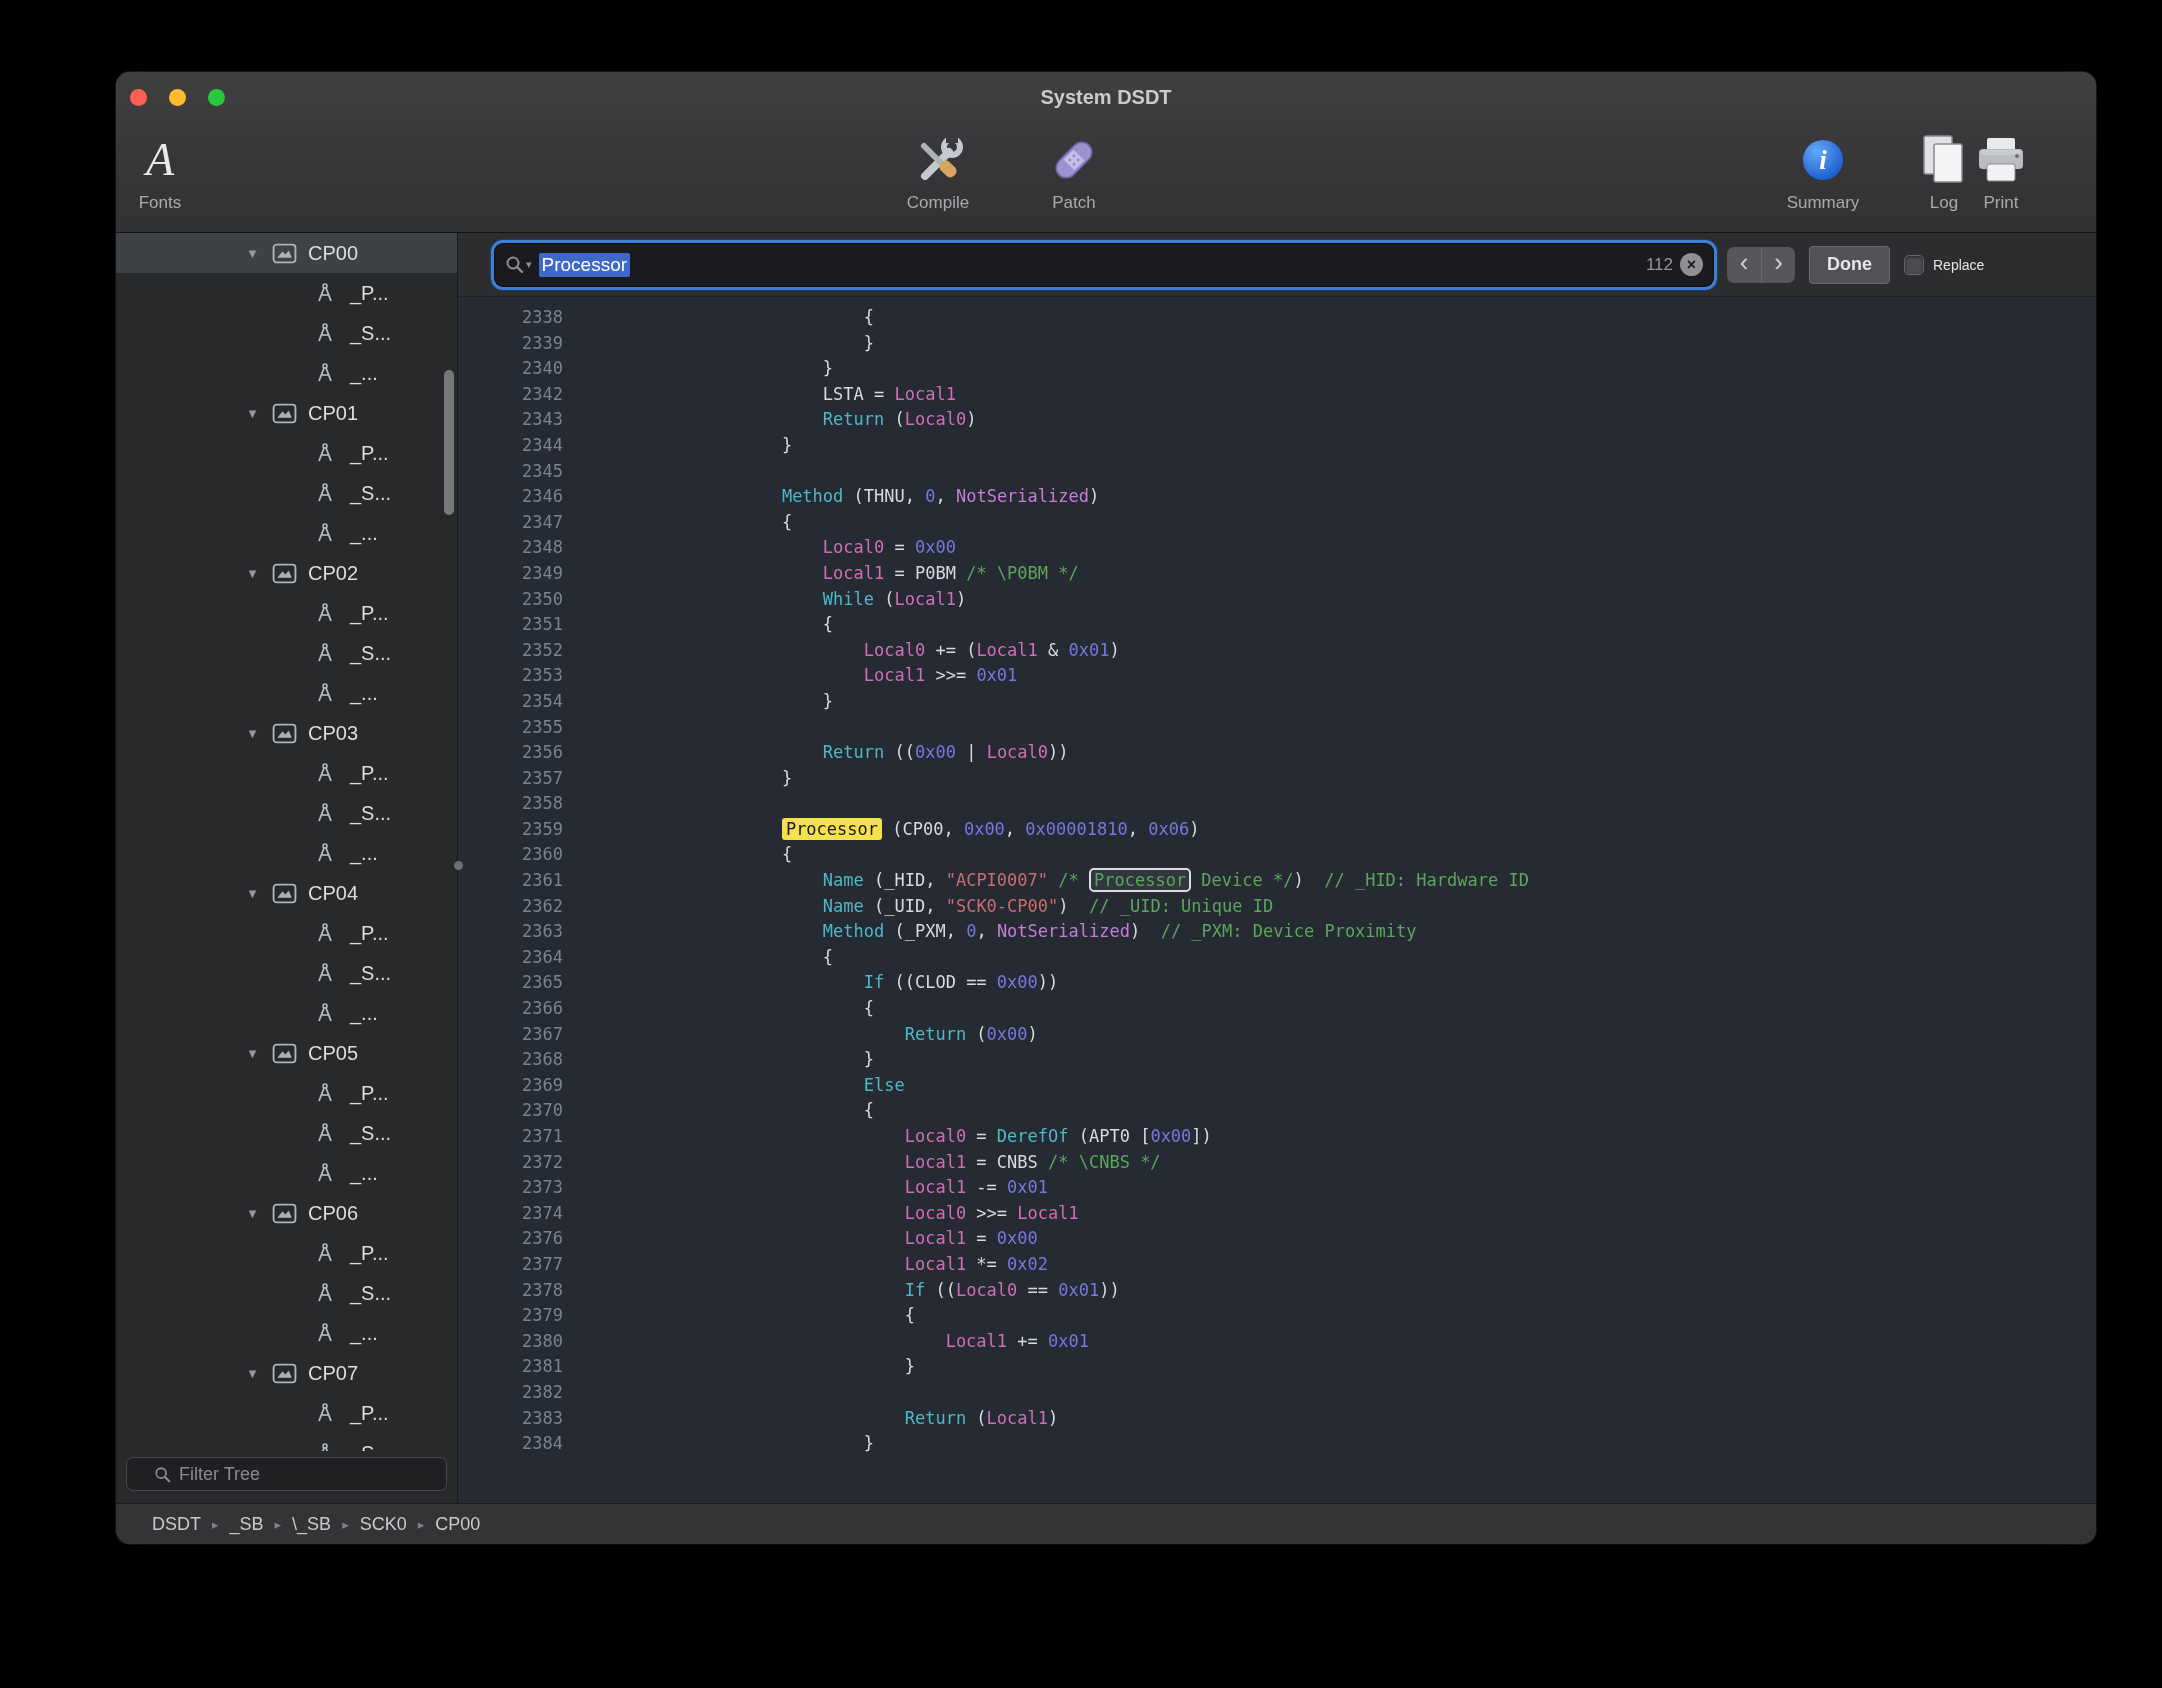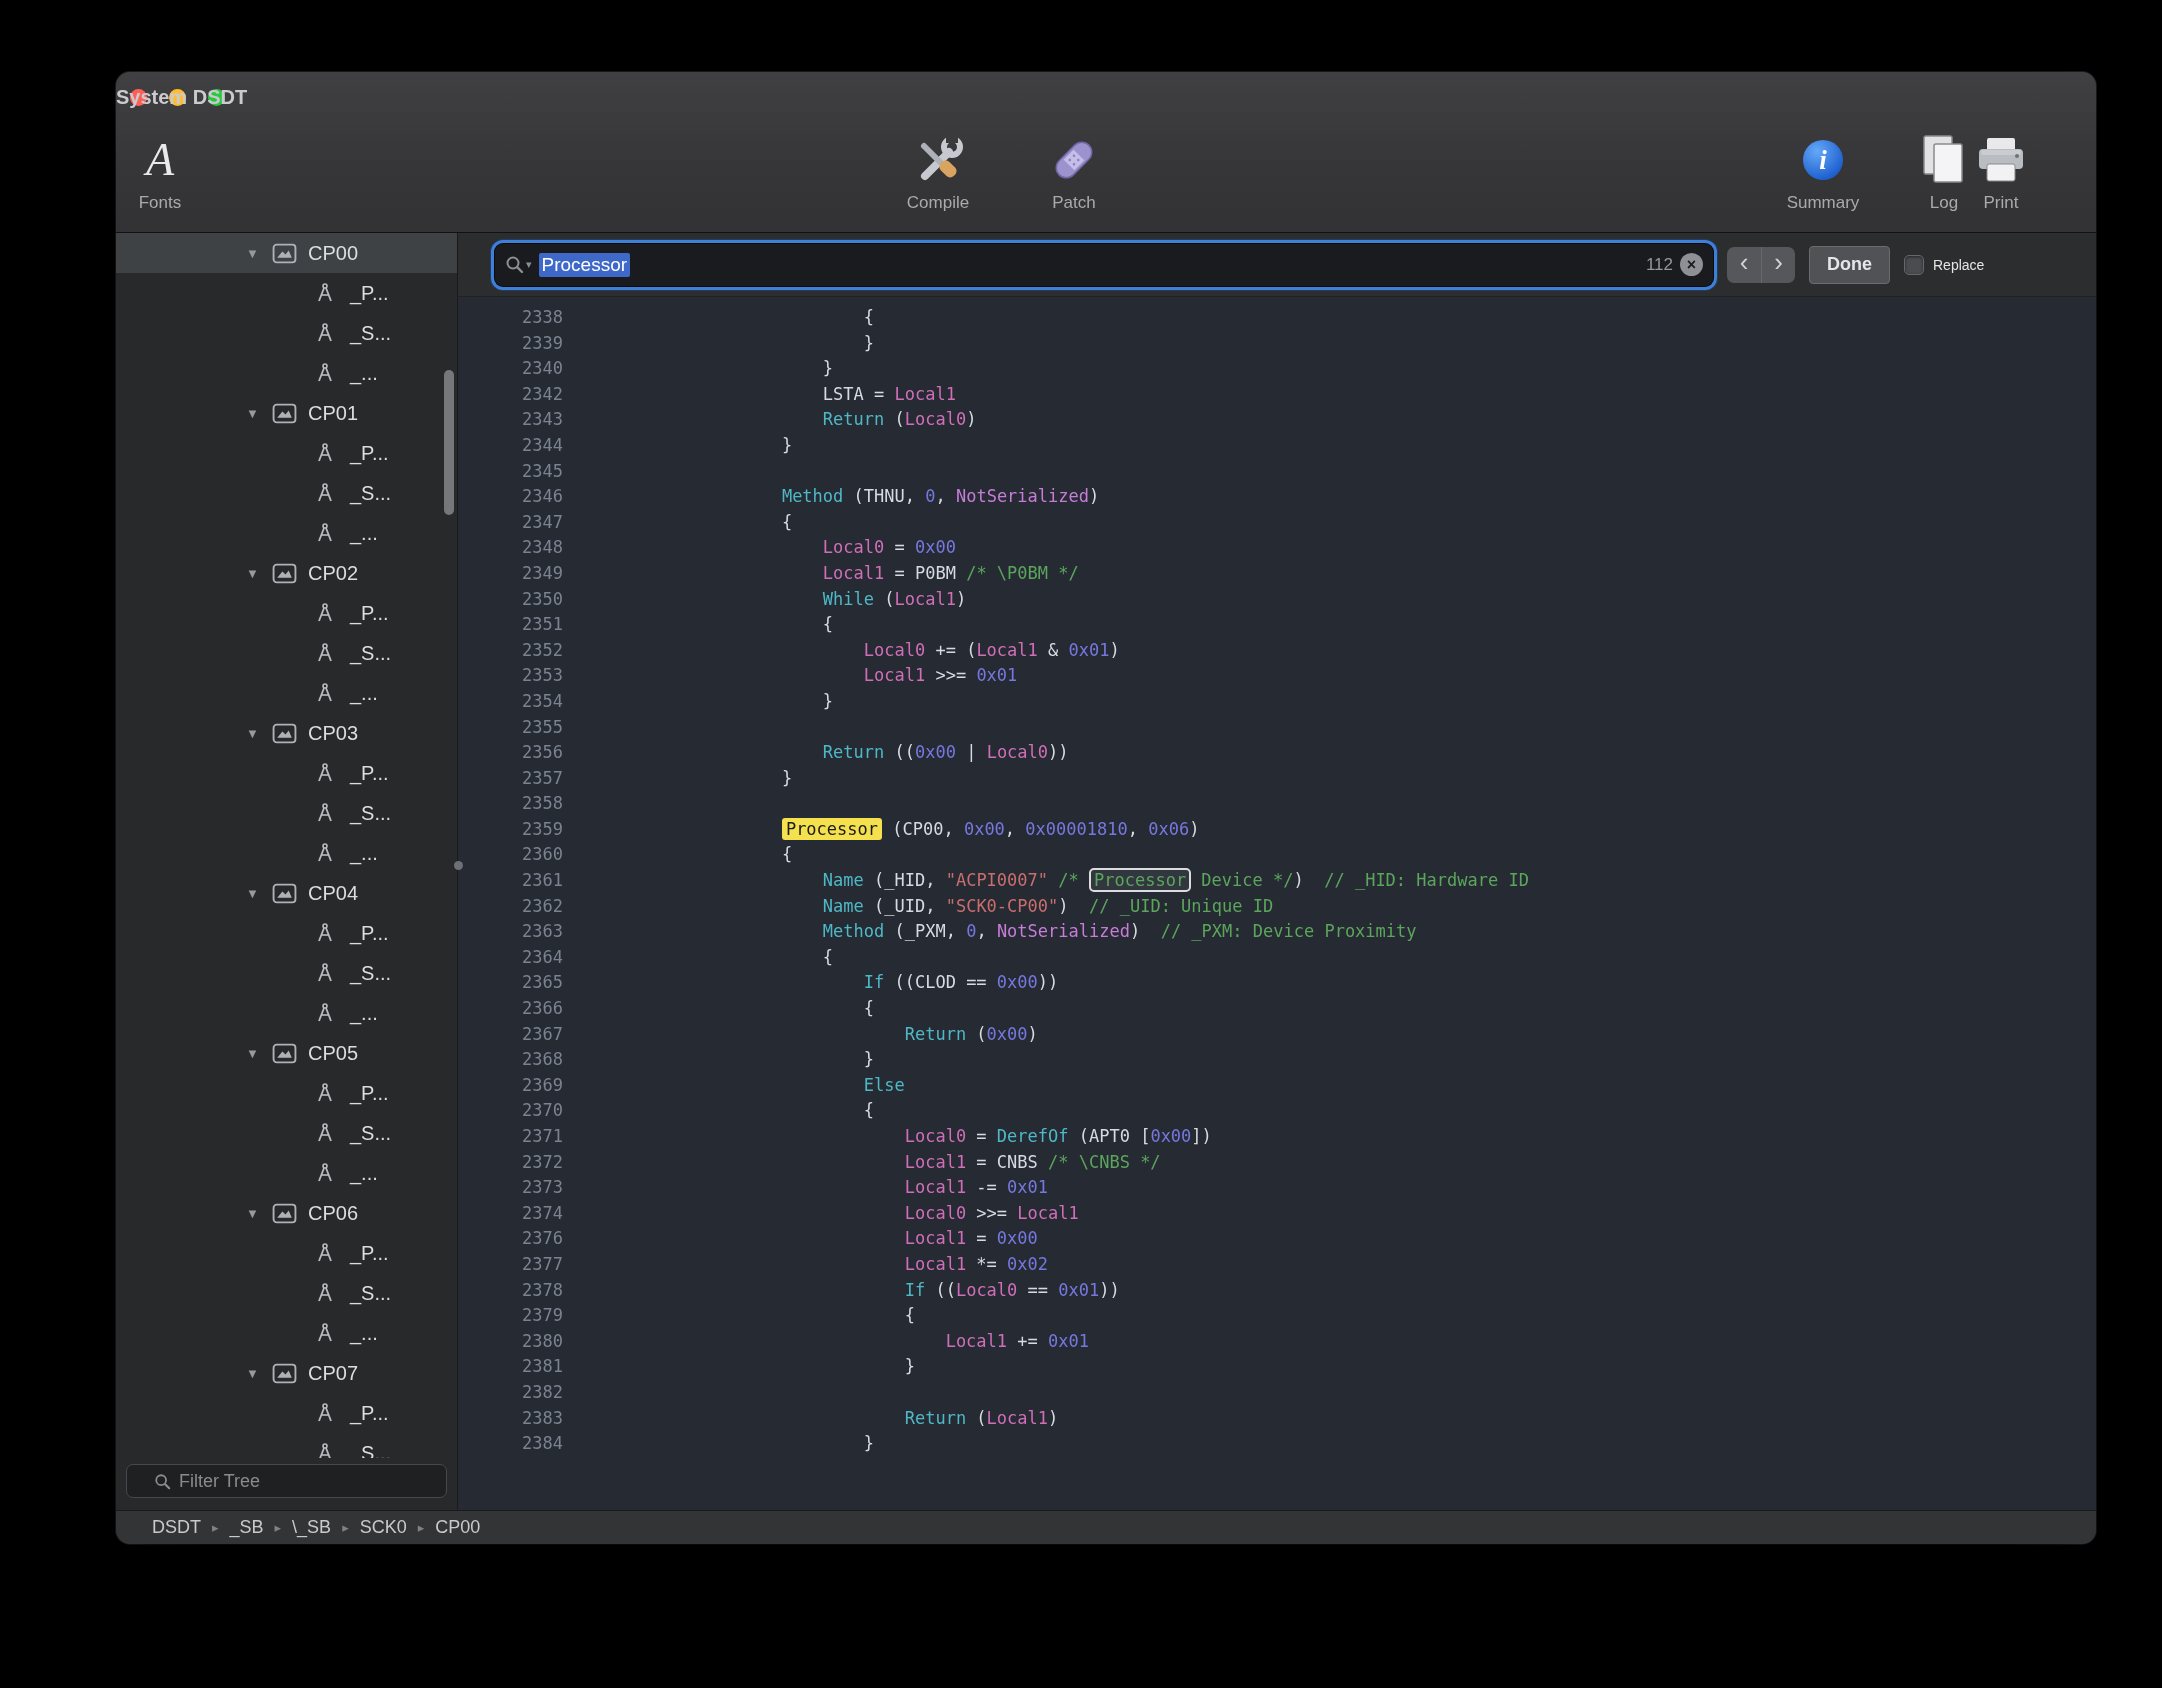--- a/index.html
+++ b/index.html
@@ -11,21 +11,21 @@
             background:#26282a;
             box-shadow:0 36px 90px rgba(0,0,0,.85), 0 0 0 1px rgba(255,255,255,.12); }
 
   
   .chrome { position:relative; height:161px; flex:none;
             background:linear-gradient(#404042,#363638 60%,#323234);
             border-bottom:1px solid #121214; }
   .traffic-lights { position:absolute; left:14px; top:17px; display:flex; gap:22px; }
   .tl { width:17px; height:17px; border-radius:50%; }
   .tl.red{background:#FF5F57;} .tl.yellow{background:#FEBC2E;} .tl.green{background:#28C840;}
-  .window-title { position:absolute; top:14px; left:0; right:0; 
+  .window-title { position:absolute; top:14px; left:0; right:0; text-align:center;
                   font-size:20px; font-weight:700; color:#CBCBCD; }
   .tb-item { position:absolute; top:56px; transform:translateX(-50%);
              display:flex; flex-direction:column; align-items:center; width:130px; cursor:default; }
   .tb-icon { height:64px; display:flex; align-items:center; justify-content:center; }
   .tb-label { margin-top:1px; font-size:17px; color:#A9AAAC; }
   .fonts-a { font-family:"Liberation Serif", serif; font-style:italic; font-size:46px;
              color:#E9E9EB; line-height:1; }
   .summary-circle { width:40px; height:40px; border-radius:50%;
                     background:radial-gradient(circle at 35% 28%, #63A9F8, #1E5FCE 75%);
                     display:flex; align-items:center; justify-content:center;
@@ -98,21 +98,21 @@
   .tk-l { color:var(--c-local-var,#CF6FB8); }
   .tk-m { color:var(--c-argtype,#C77DD8); }
   .tk-n { color:var(--c-number,#7678DE); }
   .tk-s { color:var(--c-string,#C96E6E); }
   .tk-c { color:var(--c-comment,#5CA55C); }
   .tk-hy { background:var(--c-find-highlight,#F5E04E); color:#1A1A1A; border-radius:3px; padding:1px 4px; }
   .tk-hc { color:var(--c-comment,#5CA55C); border:2px solid #DADCDE; border-radius:5px;
            padding:0 3px; background:rgba(255,255,255,.06); }
 
   
-  .statusbar { flex:none; height:34px; background:#323436; border-top:1px solid #1A1A1C;
+  .statusbar { flex:none; height:41px; background:#323436; border-top:1px solid #1A1A1C;
                display:flex; align-items:center; padding-left:36px; gap:11px;
                font-size:18px; color:#CACACC; }
   .crumb { white-space:nowrap; }
   .crumb-sep { color:#808285; font-size:13px; }
 </style>
 </head>
 <body>
 
 <div class="window">
 

